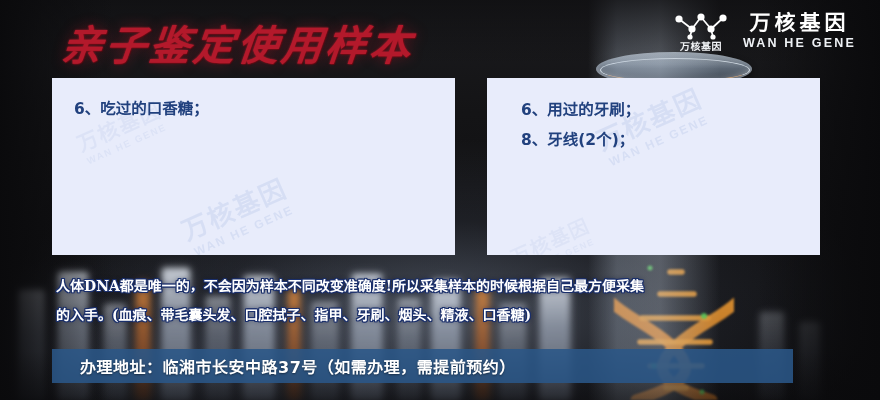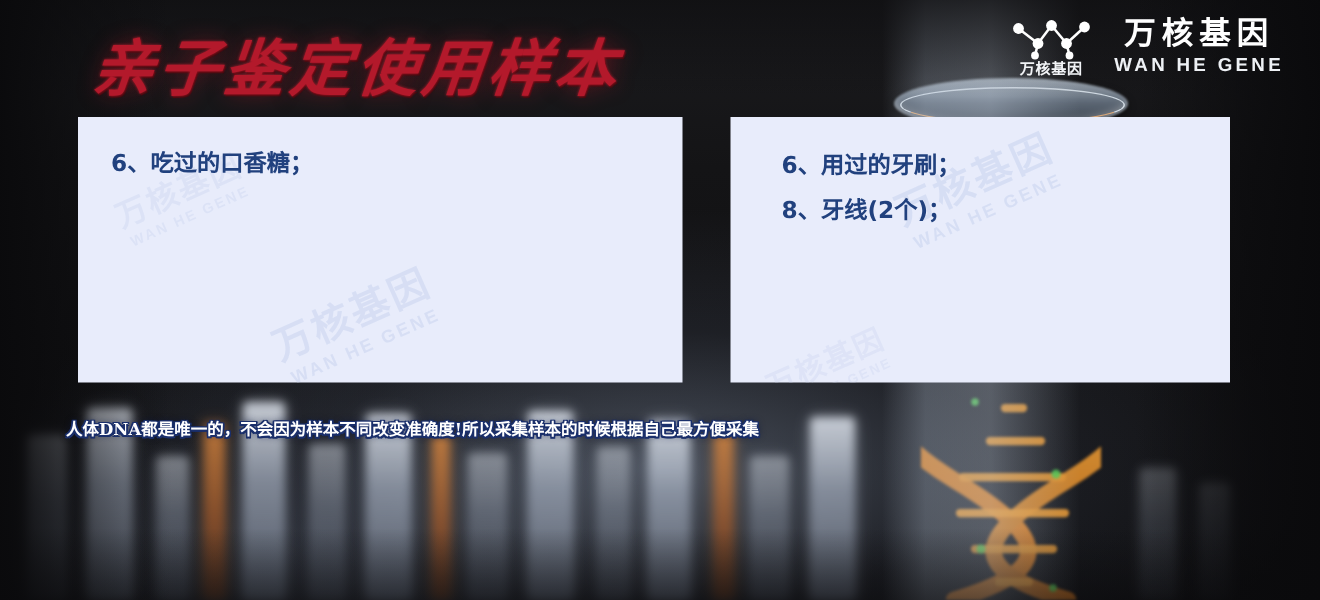--- a/index.html
+++ b/index.html
@@ -224,25 +224,25 @@
     font-weight: 700;
     color: #21417e;
     line-height: 29px;
     white-space: nowrap;
   }
   .panel.right .panel-list li { line-height: 30px; }
 
   
   .para {
     position: absolute;
-    left: 44px;
+    left: 56px;
     top: 272px;
     width: 790px;
     font-family: "DejaVu Serif", "Liberation Serif", serif;
-    font-size: 11px;
+    font-size: 14px;
     font-weight: 700;
     line-height: 29px;
     color: #ffffff;
     text-shadow:
       -1px -1px 0 #1a2f6b, 1px -1px 0 #1a2f6b,
       -1px  1px 0 #1a2f6b, 1px  1px 0 #1a2f6b,
        0   -1px 0 #1a2f6b, 0    1px 0 #1a2f6b,
       -1px  0   0 #1a2f6b, 1px  0   0 #1a2f6b,
        0 0 5px rgba(10,20,60,.9);
   }
@@ -401,16 +401,20 @@
       <span class="wm-en">WAN HE GENE</span>
     </div>
     <ul class="panel-list">
       <li>6、用过的牙刷；</li>
       <li>8、牙线(2个)；</li>
     </ul>
   </div>
 
   <div class="para">
     <span class="ln">人体DNA都是唯一的，不会因为样本不同改变准确度!所以采集样本的时候根据自己最方便采集</span>
-  </div>
-
+    <span class="ln">的入手。(血痕、带毛囊头发、口腔拭子、指甲、牙刷、烟头、精液、口香糖)</span>
+  </div>
+
+  <div class="address-bar">
+    <span class="address-text">办理地址：临湘市长安中路37号（如需办理，需提前预约）</span>
+  </div>
 
 </div>
 
 </body></html>

